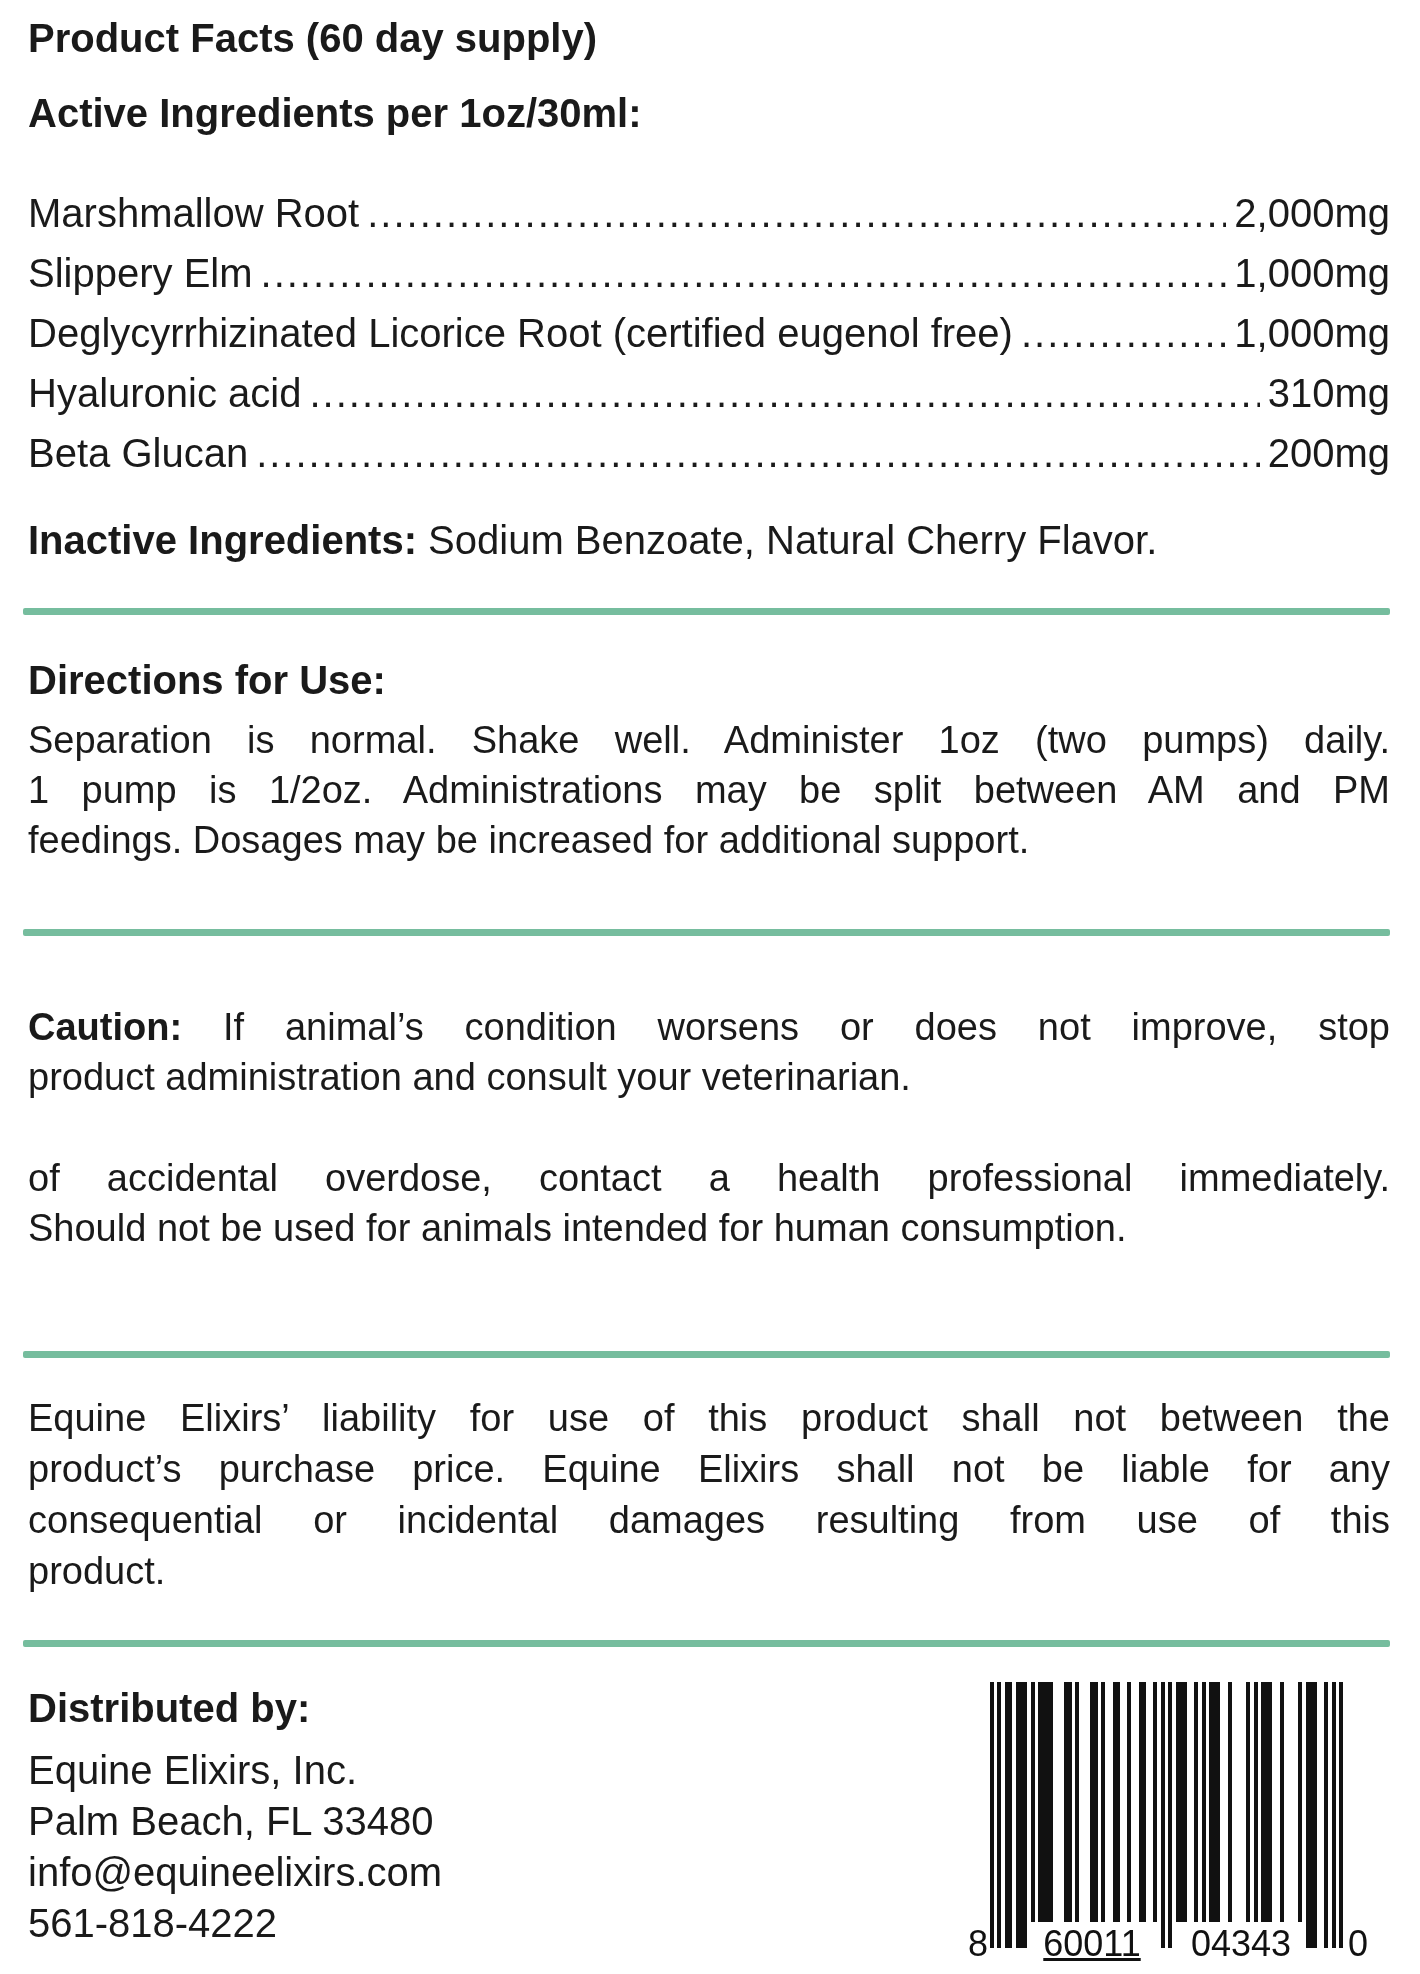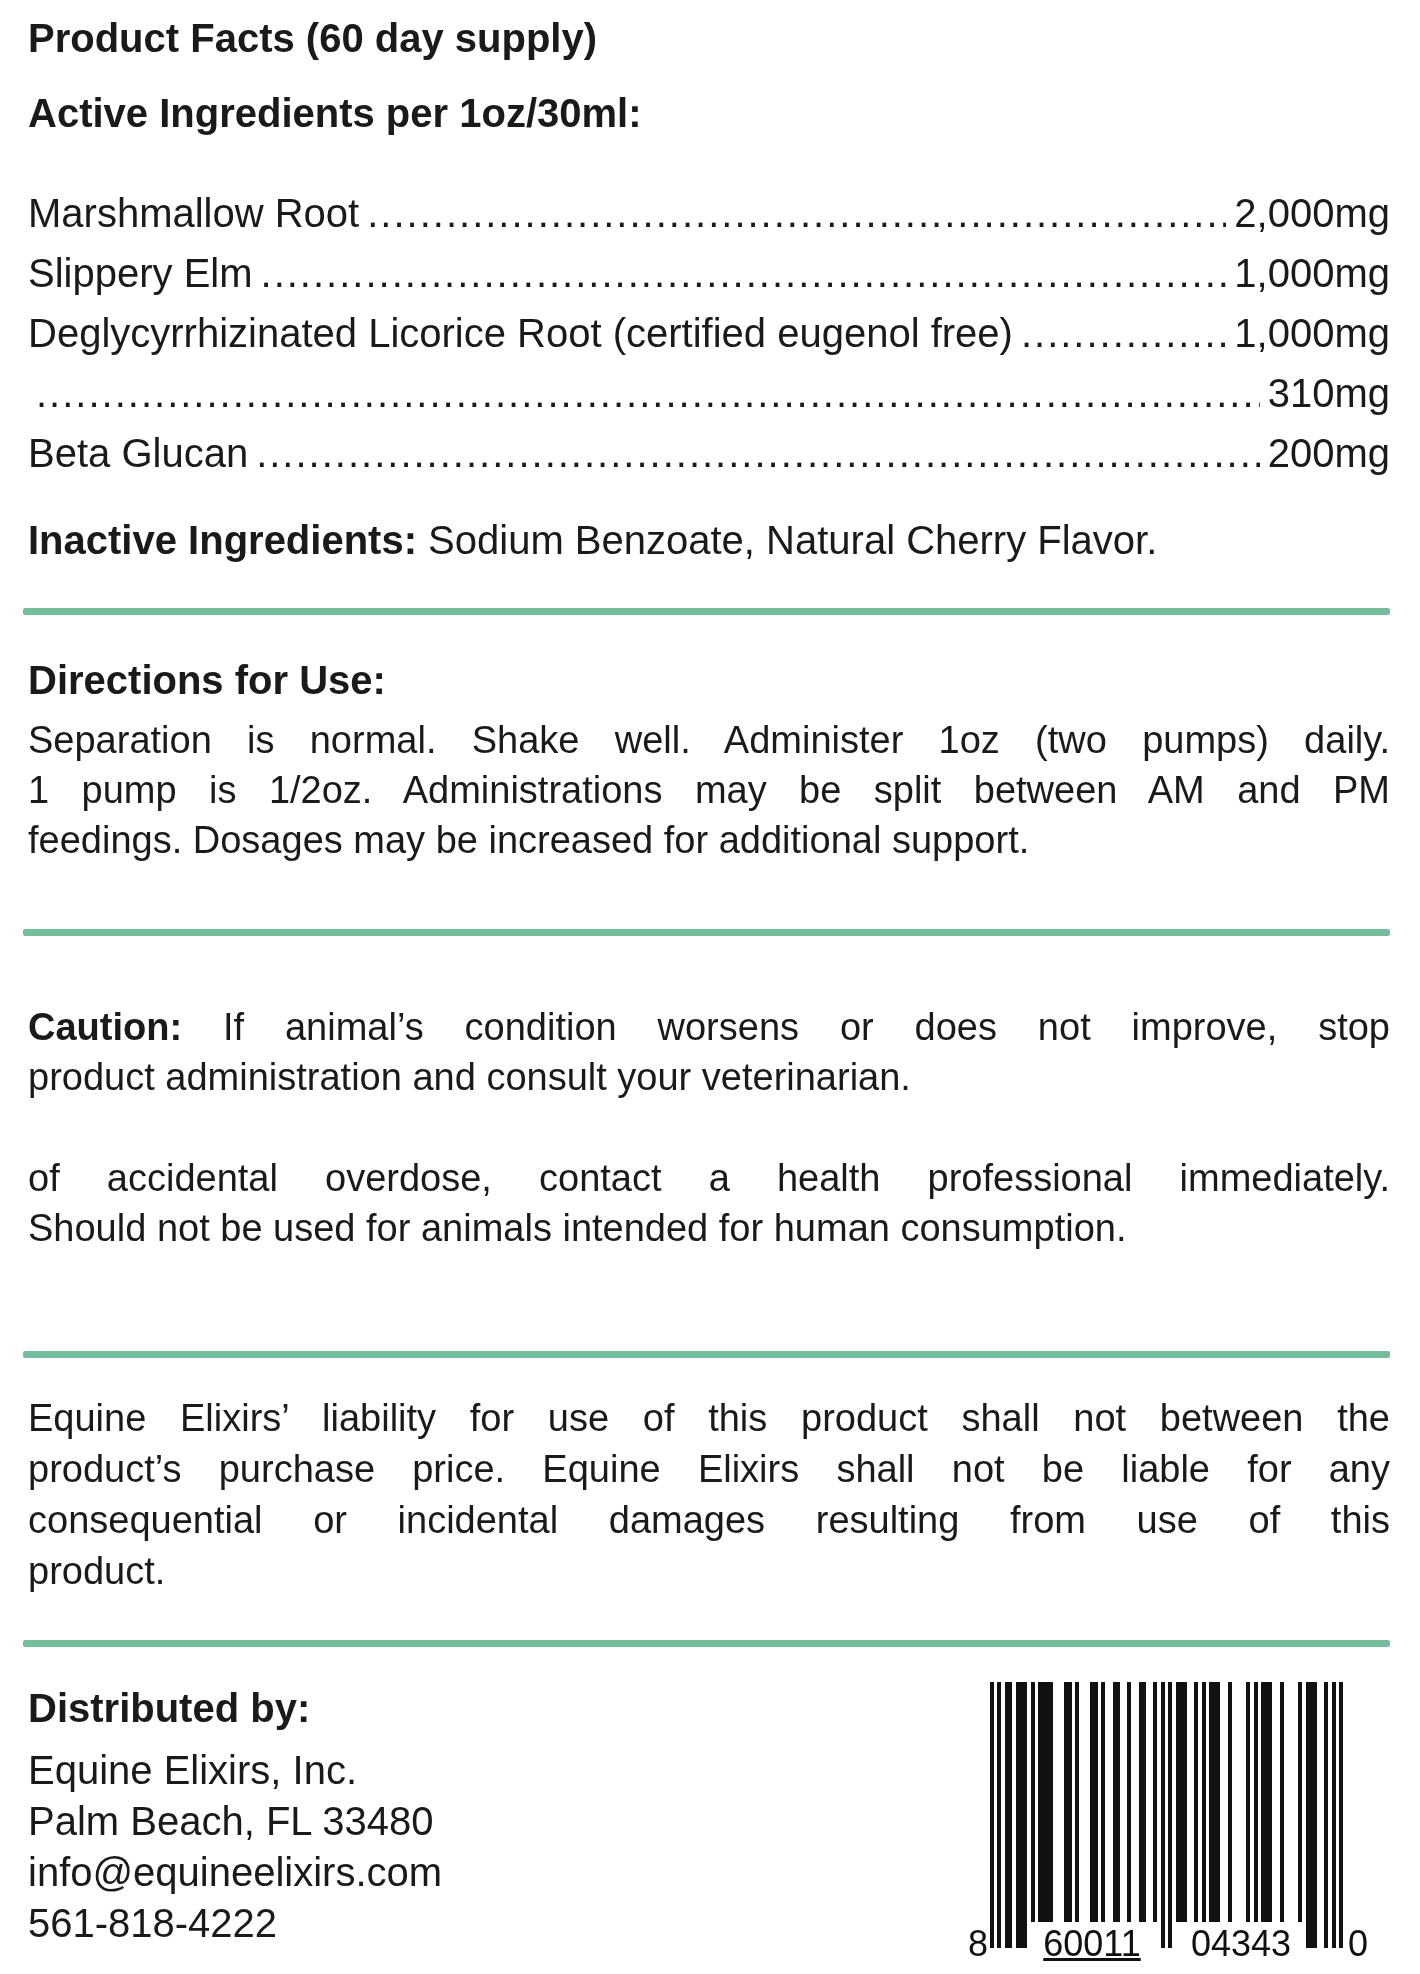--- a/index.html
+++ b/index.html
@@ -54,20 +54,21 @@
       <span class="ing-name">Slippery Elm</span>
       <span class="ing-dots">..........................................................................................................................................................................................................................................................</span>
       <span class="ing-amt">1,000mg</span>
     </div>
     <div class="ing-row">
       <span class="ing-name">Deglycyrrhizinated Licorice Root (certified eugenol free)</span>
       <span class="ing-dots">..........................................................................................................................................................................................................................................................</span>
       <span class="ing-amt">1,000mg</span>
     </div>
     <div class="ing-row">
+      <span class="ing-name">Hyaluronic acid</span>
       <span class="ing-dots">..........................................................................................................................................................................................................................................................</span>
       <span class="ing-amt">310mg</span>
     </div>
     <div class="ing-row">
       <span class="ing-name">Beta Glucan</span>
       <span class="ing-dots">..........................................................................................................................................................................................................................................................</span>
       <span class="ing-amt">200mg</span>
     </div>
   </div>
 

